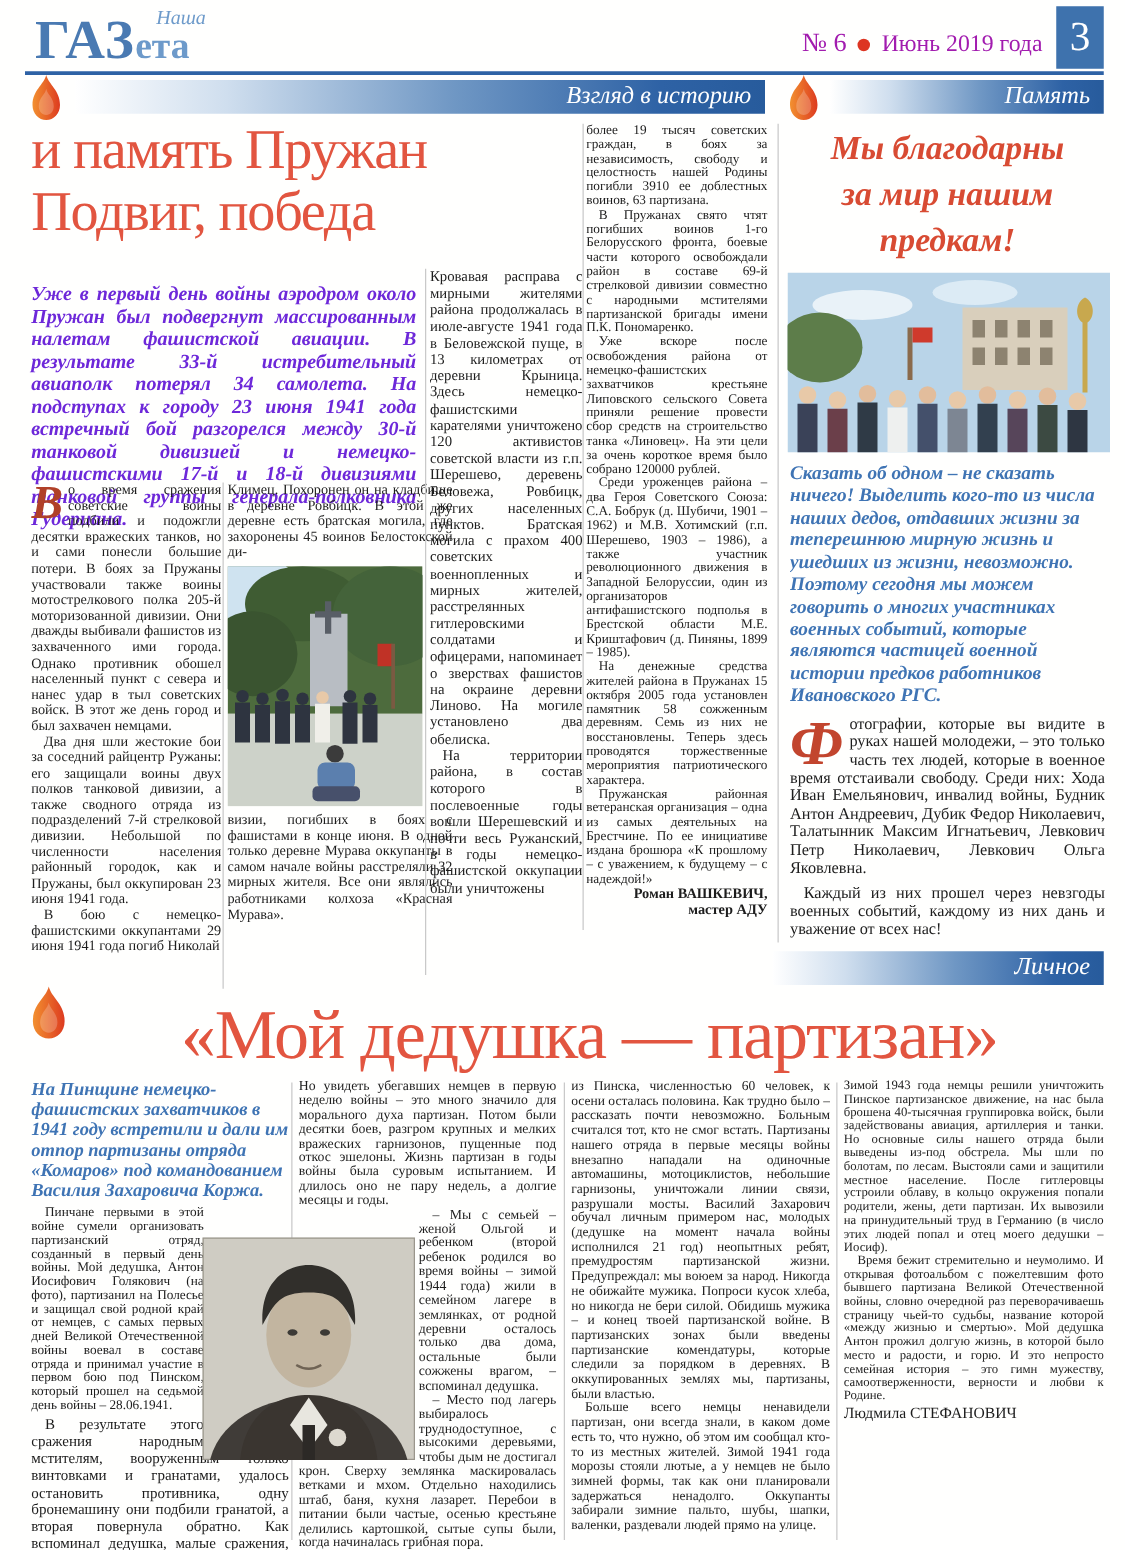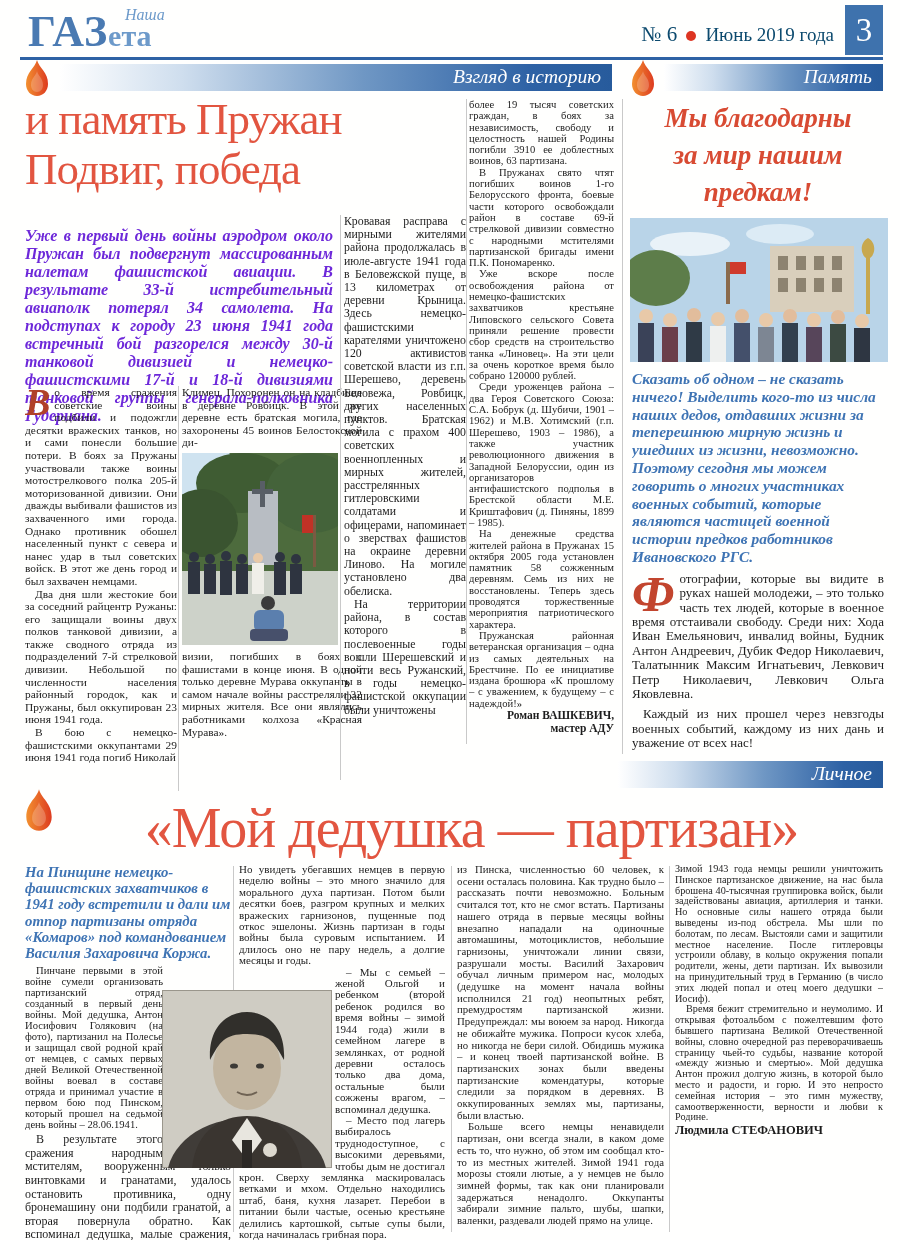--- a/index.html
+++ b/index.html
@@ -5,21 +5,21 @@
   html,body{margin:0;padding:0;background:#e8e8e8;}
   #page{position:relative;width:900px;height:1240px;background:#fffffe;margin:0 auto;
         font-family:"Liberation Serif",serif;color:#1d1d1d;overflow:hidden;}
   .abs{position:absolute;}
 
   
   .logo{left:28px;top:8px;width:200px;height:48px;}
   .logo-gaz{font-size:44px;font-weight:bold;color:#4a7ab2;letter-spacing:1px;line-height:48px;}
   .logo-eta{font-size:30px;font-weight:bold;color:#6d9aca;line-height:48px;}
   .logo-nasha{position:absolute;left:97px;top:-2px;font-style:italic;font-size:16px;color:#6d9aca;}
-  .issue-line{right:66px;top:22px;font-size:21px;color:#0c4a6e;white-space:nowrap;}
+  .issue-line{right:66px;top:22px;font-size:21px;color:#a21caf;white-space:nowrap;}
   .issue-date{font-size:19px;}
   .red-dot{display:inline-block;width:10px;height:10px;border-radius:50%;background:#dd3522;margin:0 9px 1px 9px;vertical-align:middle;}
   .page-badge{left:845px;top:5px;width:38px;height:50px;background:#3e72ad;color:#fff;
               font-size:33px;text-align:center;line-height:50px;}
   .header-rule{left:20px;top:57px;width:863px;height:3px;background:#2e62a5;}
 
   
   .banner{height:27px;background:linear-gradient(90deg,#ffffff 0%,#cfdeee 22%,#6f97c4 55%,#2e62a5 85%,#275b9c 100%);
           color:#fff;font-style:italic;font-size:19.5px;line-height:26px;text-align:right;padding-right:11px;box-sizing:border-box;}
   .flame{width:26px;height:38px;}
@@ -57,21 +57,21 @@
   .a2col p.ind{text-indent:11px;}
   .a2-col1{left:25px;width:206px;}
   .a2-lead{font-size:14.8px;line-height:16.2px;color:#3f74b4;font-style:italic;font-weight:bold;text-align:left !important;}
   .a2-col1 .small{font-size:10.6px;line-height:11px;}
   .a2-col1 .wide{font-size:12px;line-height:13.6px;margin-top:3px;}
   .spacer-right{float:right;width:68px;height:187px;}
   .a2-col2{left:239px;width:206px;font-size:11px;line-height:11.4px;}
   .spacer-left{float:left;width:96px;height:197px;}
   .a2-col3{left:457px;width:207px;font-size:10.8px;line-height:11.7px;}
   .a2-col4{left:675px;width:208px;font-size:10.2px;line-height:10.8px;}
-  .a2-sig{text-align:center;font-weight:bold;font-size:12.5px;line-height:14px;margin-top:4px;}
+  .a2-sig{text-align:center;font-weight:normal;font-size:12.5px;line-height:14px;margin-top:4px;}
   .portrait{left:162px;top:990px;width:170px;height:178px;z-index:3;}
 </style>
 </head>
 <body>
 
 <div id="page">
 
   <svg width="0" height="0" style="position:absolute" aria-hidden="true">
     <defs>
       <linearGradient id="flameGrad" x1="0" y1="0" x2="1" y2="0">

